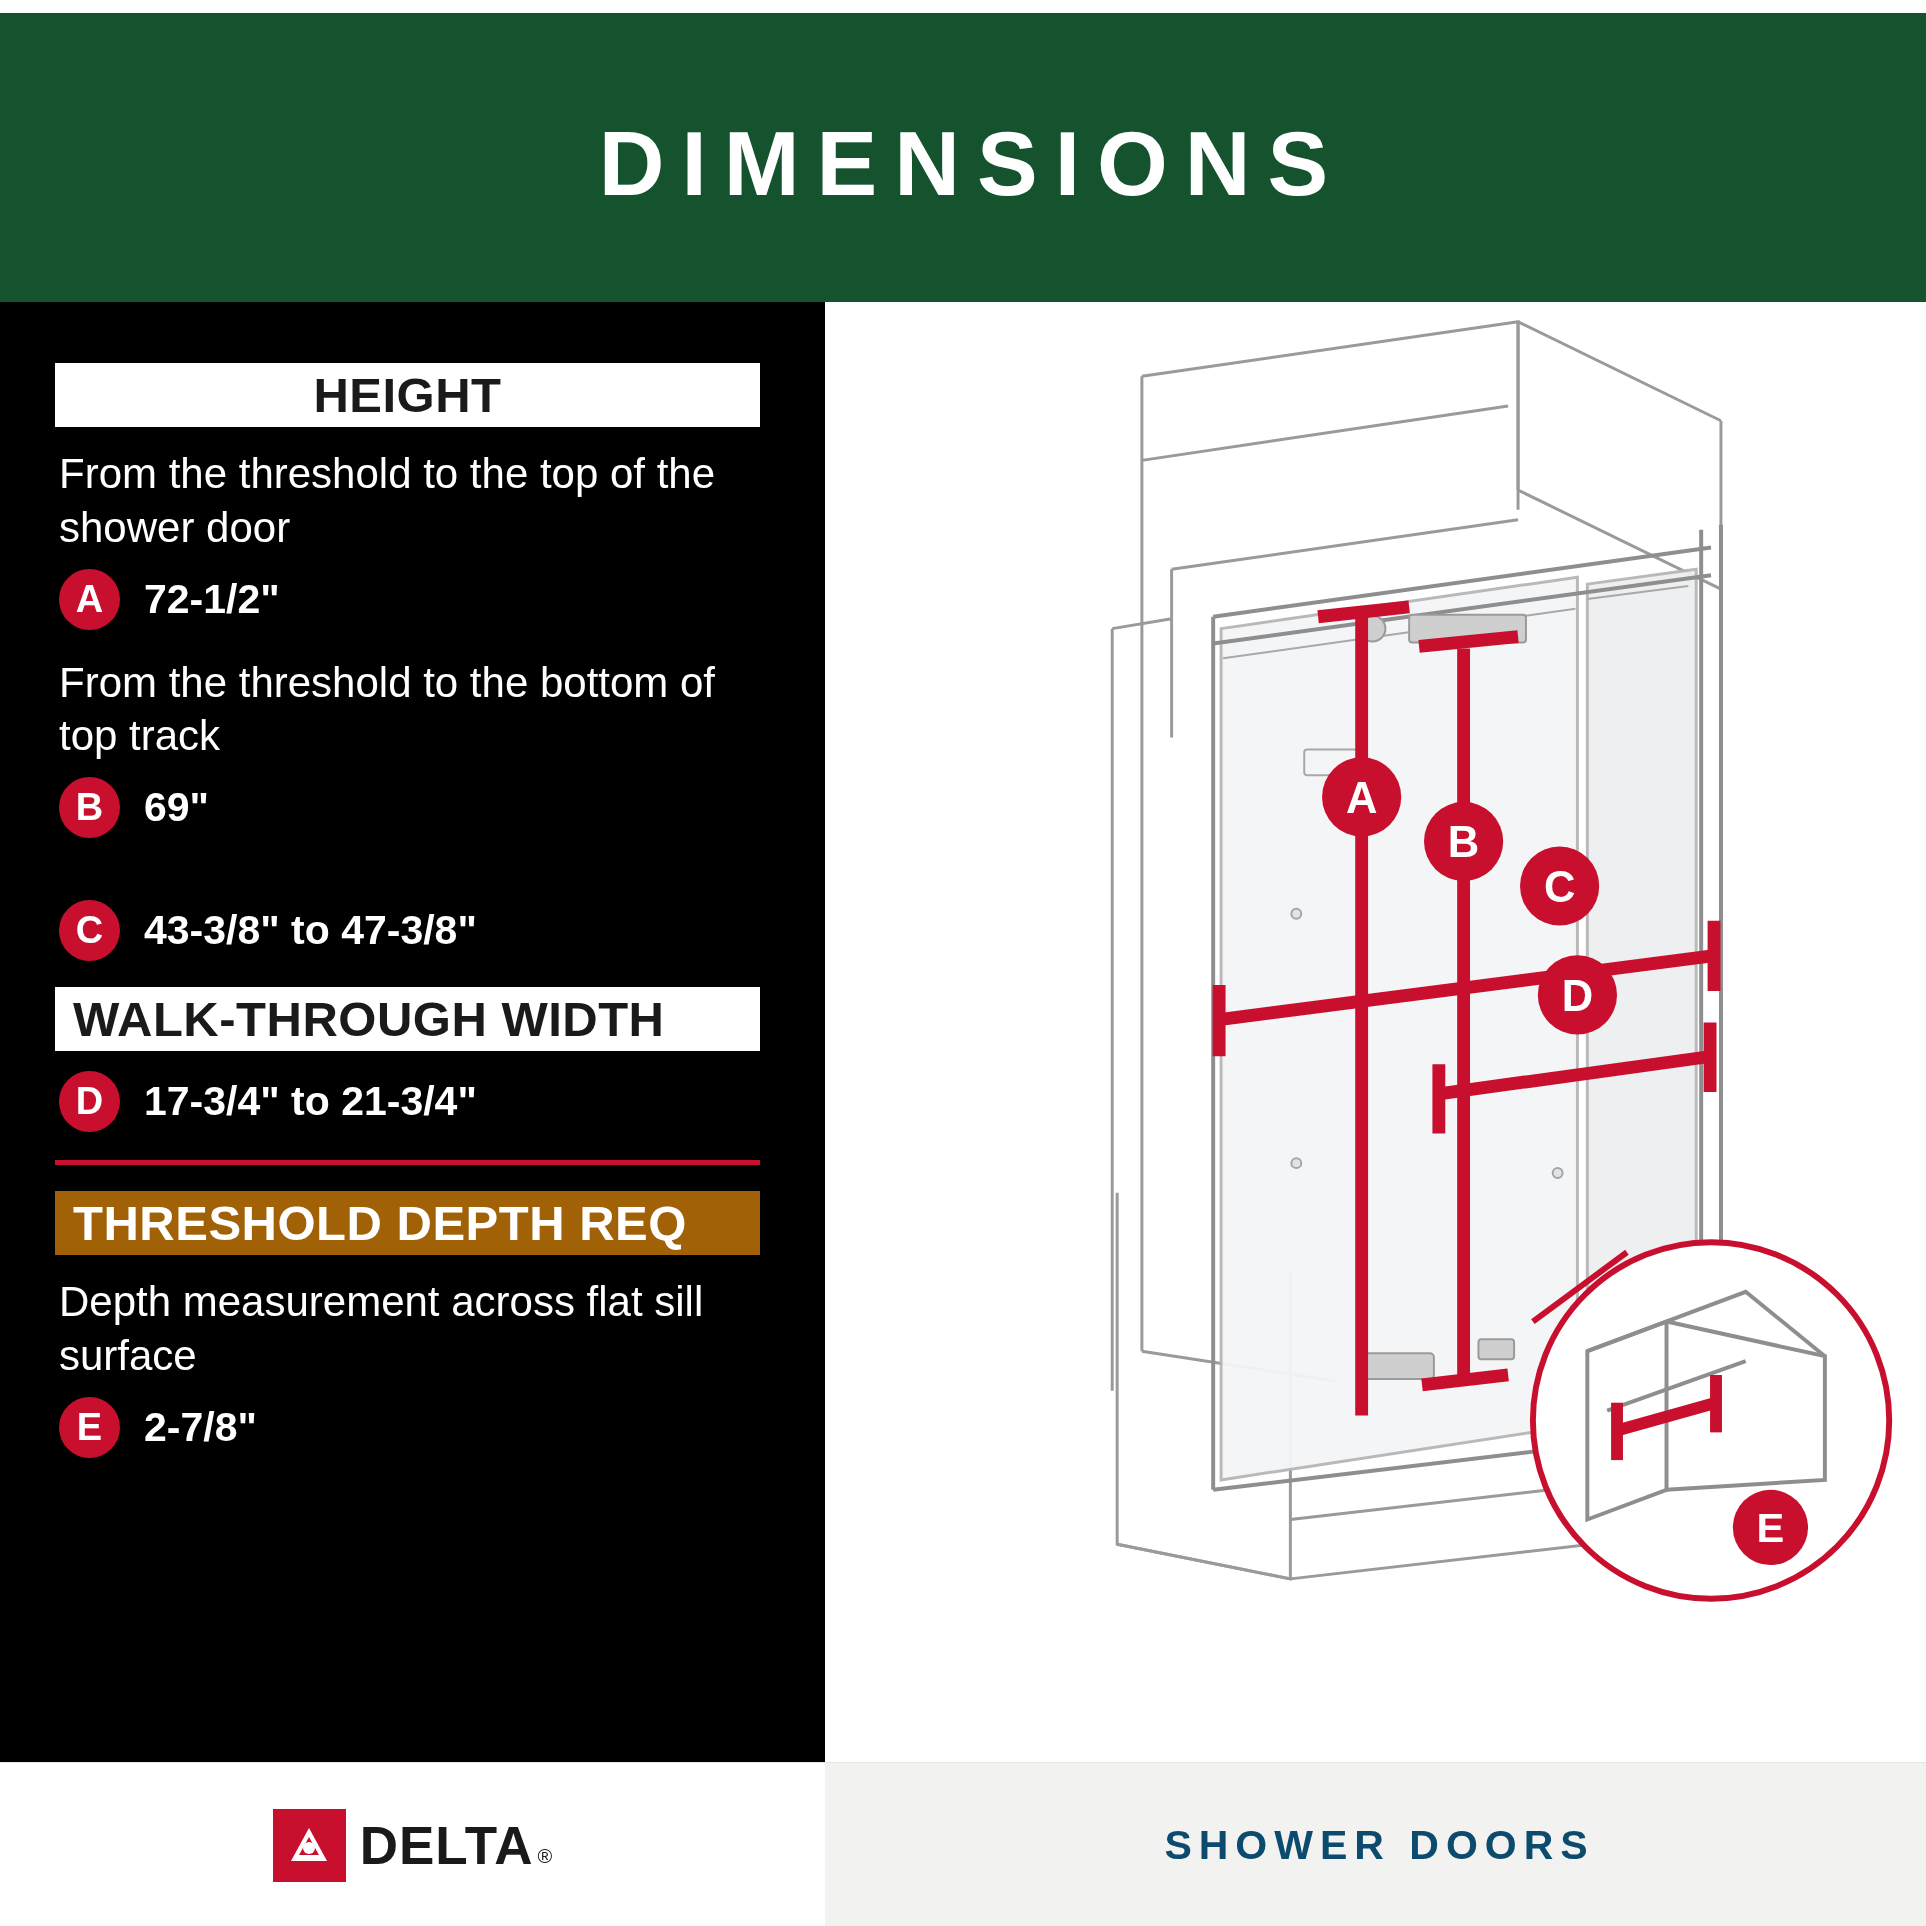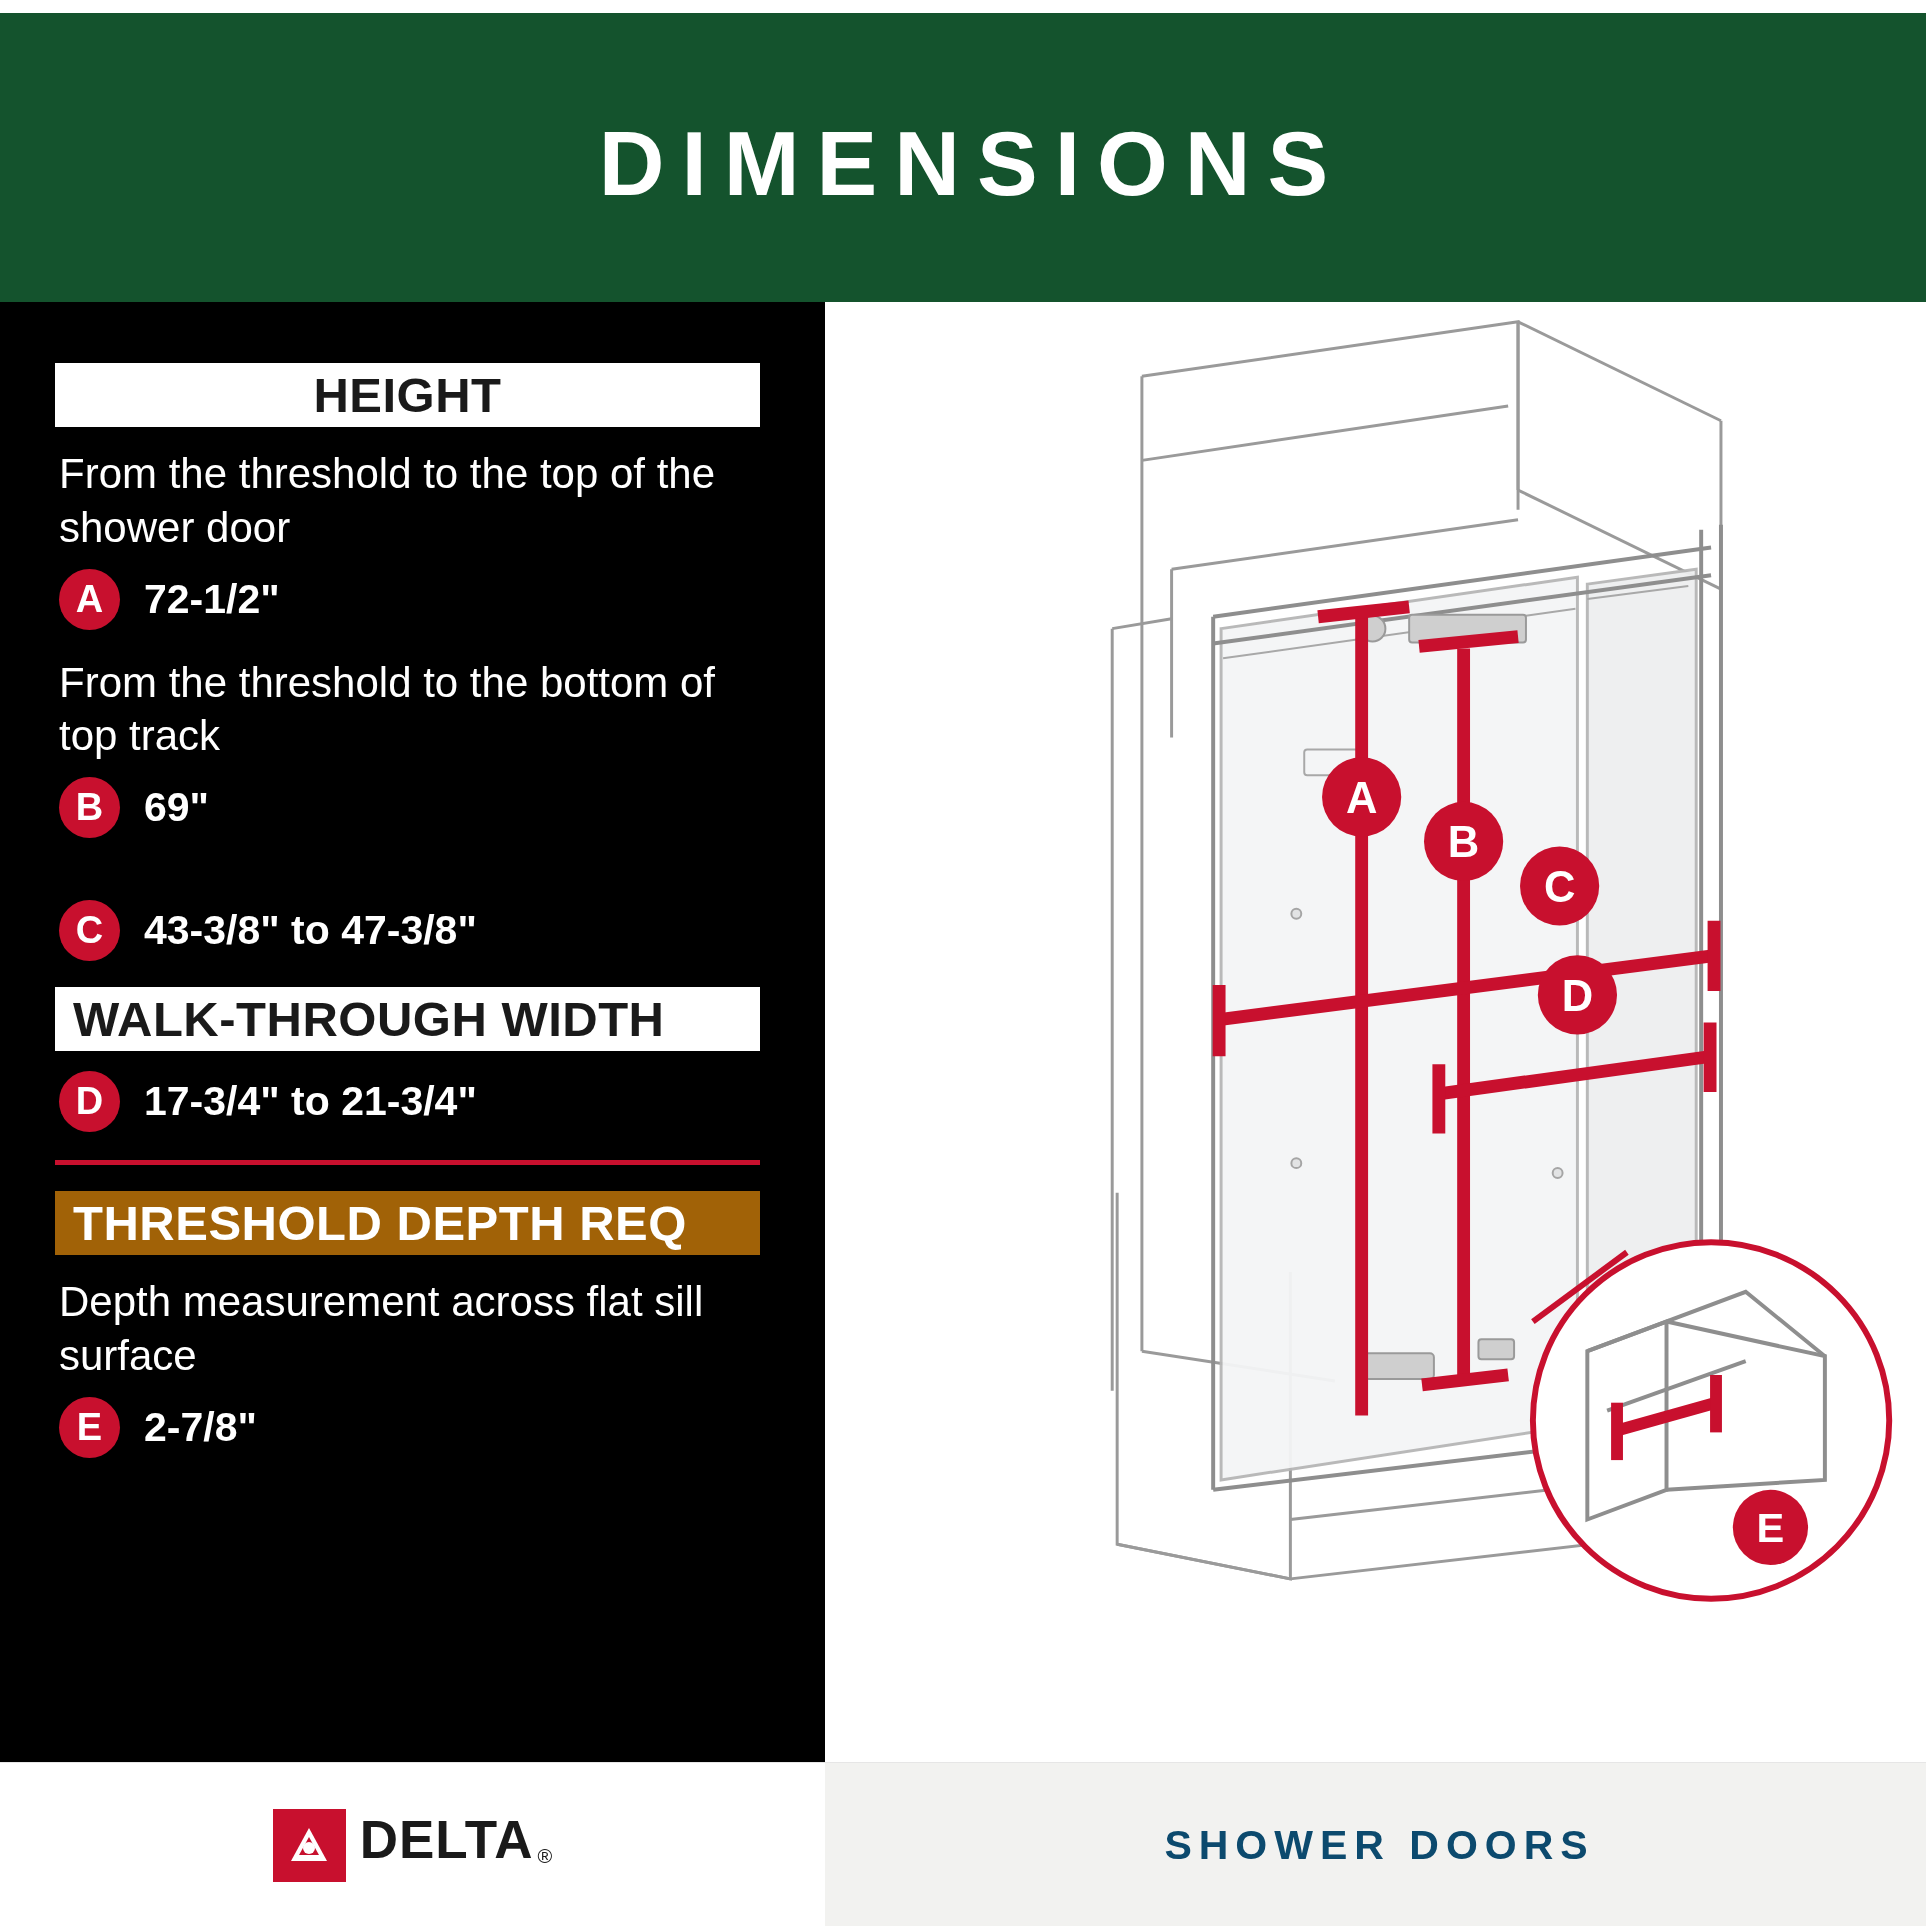--- a/index.html
+++ b/index.html
@@ -152,21 +152,21 @@
   }
   .footer-right-label {
     font-size: 41px;
     font-weight: bold;
     letter-spacing: 7px;
     color: #0c4a6e;
     text-indent: 7px;
   }
   .logo {
     display: flex;
-    align-items: flex-start;
+    align-items: center;
   }
   .logo-mark {
     width: 73px; height: 73px;
     background: #c8102e;
     display: flex;
     align-items: center;
     justify-content: center;
     margin-right: 14px;
   }
   .logo-word {

